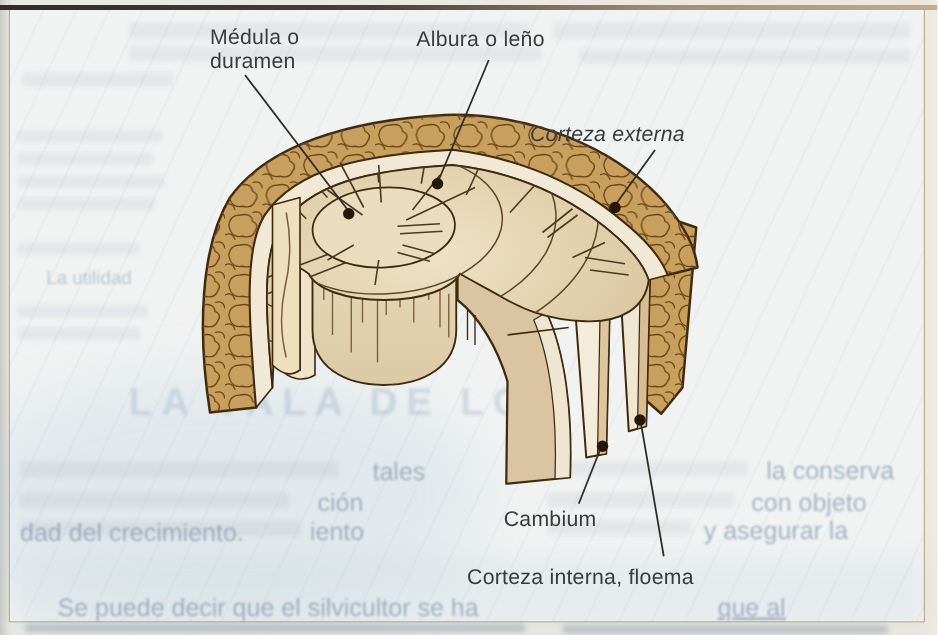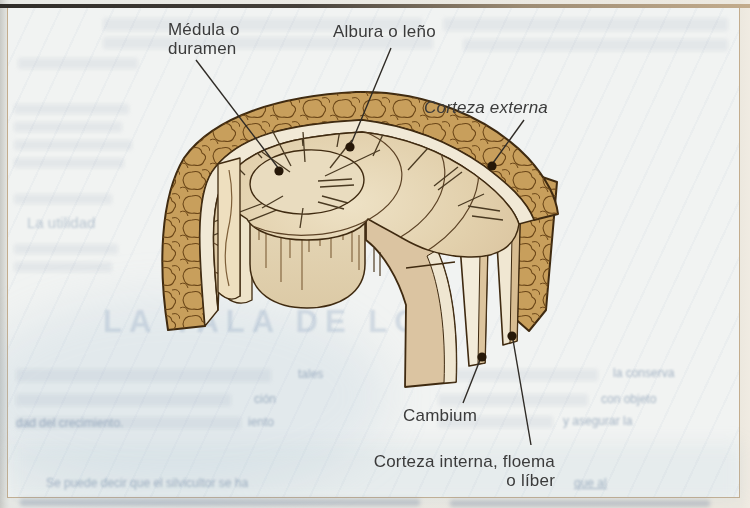--- a/index.html
+++ b/index.html
@@ -13,21 +13,21 @@
   .texture{position:absolute;inset:0;
         background:repeating-linear-gradient(115deg,rgba(150,170,195,0.07) 0 2px,transparent 2px 24px);
         pointer-events:none;}
   .wash-bl{position:absolute;left:-40px;top:290px;width:420px;height:200px;border-radius:50%;
         background:rgba(170,195,215,0.20);filter:blur(22px);}
   .wash-bottom{position:absolute;left:0;top:438px;width:733px;height:58px;
         background:rgba(175,198,214,0.16);filter:blur(9px);}
   .gbar{position:absolute;background:rgba(115,138,165,0.11);filter:blur(2px);border-radius:2px;}
   .gbar.dark{background:rgba(85,108,140,0.28);}
   .ghost{position:absolute;color:rgba(103,129,160,0.55);filter:blur(0.8px);
-        font-size:12px;white-space:nowrap;}
+        font-size:20px;white-space:nowrap;}
   .ghost.small{font-size:15px;color:rgba(103,129,160,0.40);}
   .ghost-heading{position:absolute;left:95px;top:298px;font-size:31px;font-weight:bold;
         letter-spacing:7px;color:rgba(128,156,186,0.28);filter:blur(1.2px);white-space:nowrap;}
   svg.diagram{position:absolute;left:0;top:0;}
   .lbl{position:absolute;font-size:17px;line-height:19px;color:#3b3b3b;
         letter-spacing:0.2px;white-space:nowrap;}
   .lbl.right{text-align:right;}
 </style>
 </head>
 <body>
@@ -52,21 +52,21 @@
     <div class="gbar" style="left:6px;top:238px;width:104px;height:10px;"></div>
     <div class="gbar" style="left:6px;top:256px;width:98px;height:10px;"></div>
     <div class="gbar" style="left:8px;top:363px;width:255px;height:13px;"></div>
     <div class="gbar" style="left:8px;top:388px;width:215px;height:12px;"></div>
     <div class="gbar" style="left:8px;top:411px;width:225px;height:12px;"></div>
     <div class="gbar" style="left:420px;top:363px;width:170px;height:12px;"></div>
     <div class="gbar" style="left:430px;top:388px;width:150px;height:12px;"></div>
     <div class="gbar" style="left:430px;top:410px;width:115px;height:12px;"></div>
 
     <div class="ghost-heading">LA TALA DE LOS</div>
-    <div class="ghost small" style="left:19px;top:208px;text-align:center;">La utilidad</div>
+    <div class="ghost small" style="left:29px;top:208px;text-align:center;">La utilidad</div>
     <div class="ghost" style="left:290px;top:361px;">tales</div>
     <div class="ghost" style="left:246px;top:386px;">ción</div>
     <div class="ghost" style="left:240px;top:409px;">iento</div>
     <div class="ghost" style="left:605px;top:360px;">la conserva</div>
     <div class="ghost" style="left:593px;top:386px;">con objeto</div>
     <div class="ghost" style="left:555px;top:408px;">y asegurar la</div>
     <div class="ghost" style="left:8px;top:410px;">dad del crecimiento.</div>
     <div class="ghost" style="left:38px;top:470px;">Se puede decir que el silvicultor se ha</div>
     <div class="ghost" style="left:566px;top:470px;text-decoration:underline;">que al</div>
   </div>
@@ -214,21 +214,20 @@
 
   <div class="lbl" style="left:333px;top:22px;">Albura o leño</div>
   <div class="lbl" style="left:168px;top:20px;">
     <div>Médula o</div>
     <div>duramen</div>
   </div>
   <div class="lbl" style="left:424px;top:98px;font-style:italic;">Corteza externa</div>
   <div class="lbl" style="left:403px;top:406px;">Cambium</div>
   <div class="lbl right" style="left:363px;top:452px;width:192px;">
     <div>Corteza interna, floema</div>
-    <div>o líber</div>
   </div>
 
   <div class="top-edge"></div>
 
   <div class="gbar dark" style="left:20px;top:499px;width:400px;height:7px;"></div>
   <div class="gbar dark" style="left:450px;top:500px;width:260px;height:7px;"></div>
 
 </div>
 
 </body></html>

